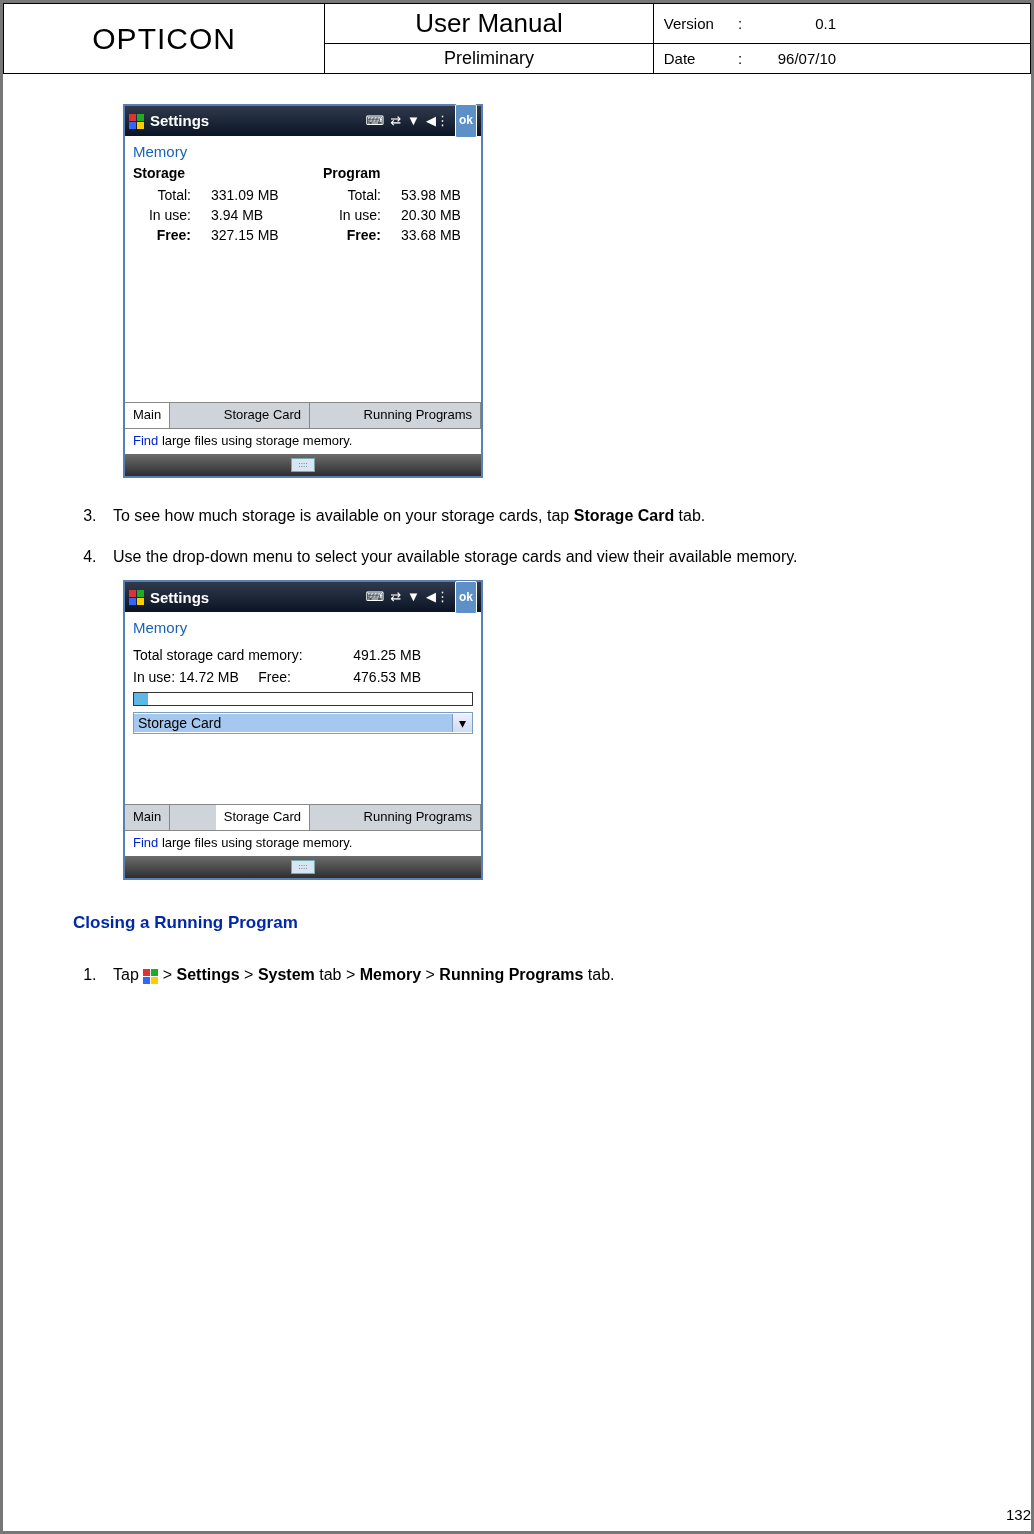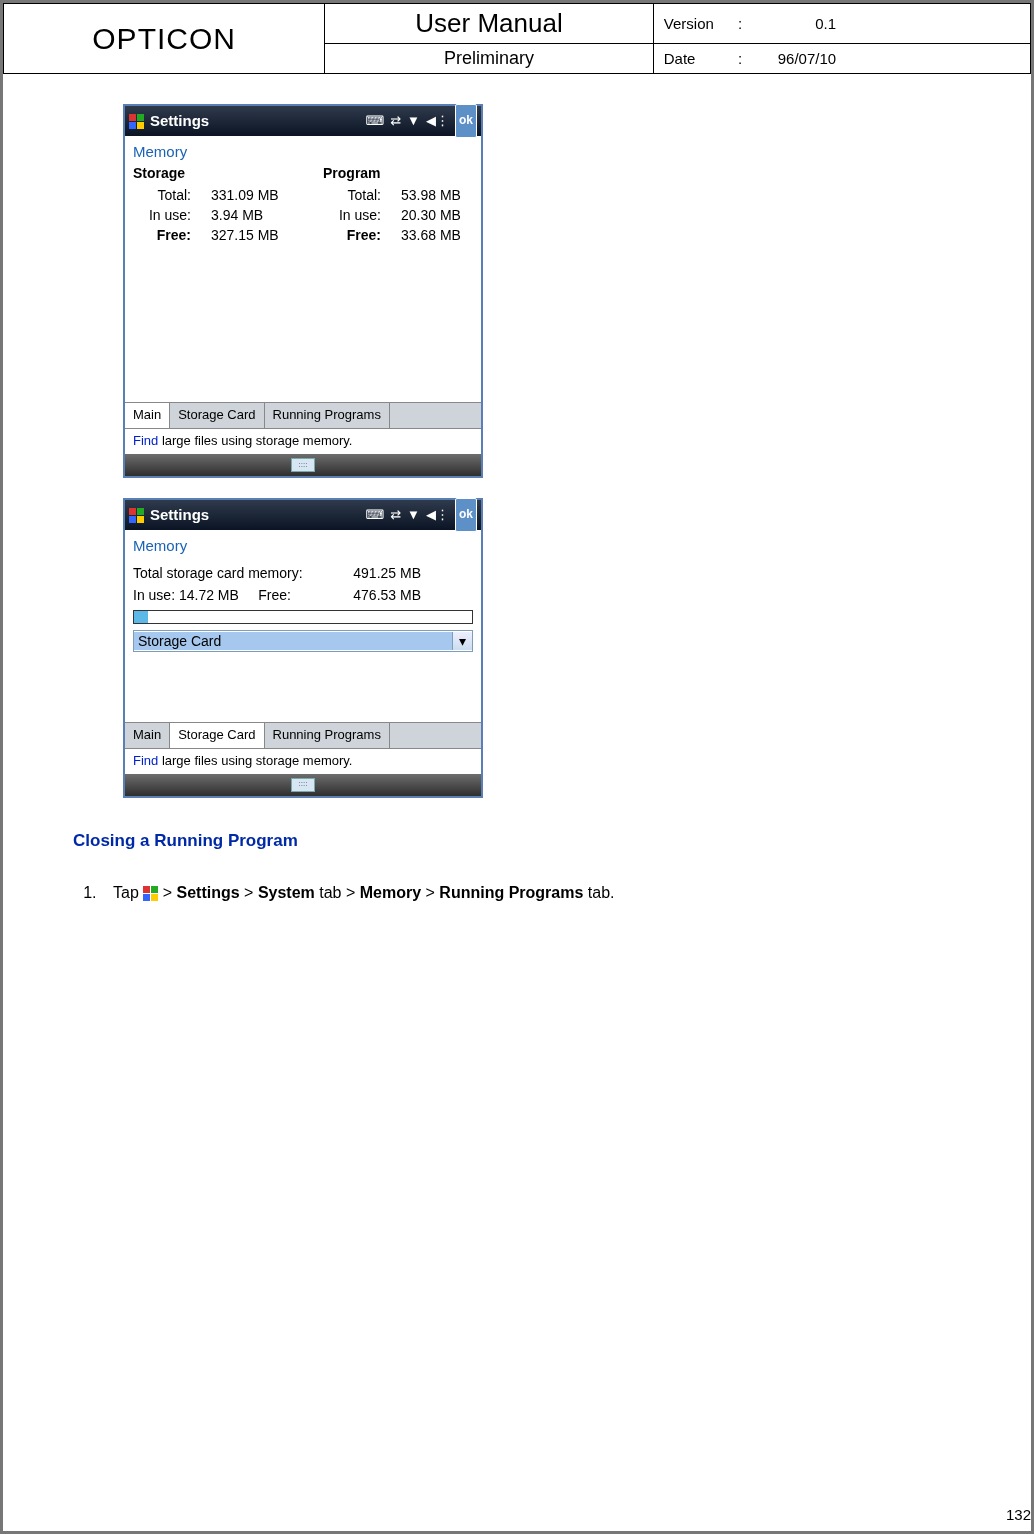--- a/index.html
+++ b/index.html
@@ -27,21 +27,21 @@
   .tb-ico { color:#fff; font-size:13px; }
   .ok { background:#5e90c8; border:1px solid #fff; border-radius:2px; padding:8px 3px; font-size:12px; font-weight:bold; color:#fff; }
   .sect { color:#1a63b3; font-weight:normal; padding:6px 8px 2px 8px; font-size:15px; }
   .memarea { padding:0 8px 8px 8px; }
   .cols { display:flex; gap:30px; }
   .cols .col { }
   .cols .col .hdrlbl { font-weight:bold; margin-bottom:4px; }
   .kv { display:grid; grid-template-columns:58px 82px; gap:2px 20px; }
   .kv .r { text-align:right; }
   .kv .b { font-weight:bold; }
-  .tabs { display:flex; border-top:1px solid #888; border-bottom:1px solid #888; background:#cfd4da; margin-top:150px; font-size:13px; }
+  .tabs { display:flex; border-top:1px solid #888; border-bottom:1px solid #888; background:#cfd4da; margin-top:150px; font-size:13px;justify-content:space-between; }
   .shot2 .tabs { margin-top:70px; }
   .tabs .tab { padding:4px 8px; border-right:1px solid #888; background:#cfd4da; }
   .tabs .tab.active { background:#fff; }
   .hint { padding:4px 8px; font-size:13px; }
   .hint a { color:#0022cc; }
   .footbar { background: linear-gradient(#6d6d6d,#2e2e2e); height:22px; display:flex; justify-content:center; align-items:center; }
   .kbdicon { width:24px; height:14px; background:#d8e5f3; border:1px solid #7aa; display:flex; align-items:center; justify-content:center; font-size:8px; color:#356; }
   
   .labeled { display:grid; grid-template-columns:190px 90px; gap:4px 8px; padding:6px 8px 0 8px; }
   .labeled .r { text-align:right; }
@@ -135,20 +135,26 @@
         <div class="tab">Running Programs</div>
       </div>
       <div class="hint">
         <a>Find</a><span> large files using storage memory.</span>
       </div>
       <div class="footbar">
         <div class="kbdicon">::::</div>
       </div>
     </div>
 
+    <ol class="steps" start="3">
+      <li>
+        <span>To see how much storage is available on your storage cards, tap </span><b>Storage Card</b><span> tab.</span>
+      </li>
+      <li>Use the drop-down menu to select your available storage cards and view their available memory.</li>
+    </ol>
 
     <div class="shot shot2">
       <div class="tb">
         <span class="winflag">
             <span></span>
             <span></span>
             <span></span>
             <span></span>
           </span>
         <span class="tb-title">Settings</span>

